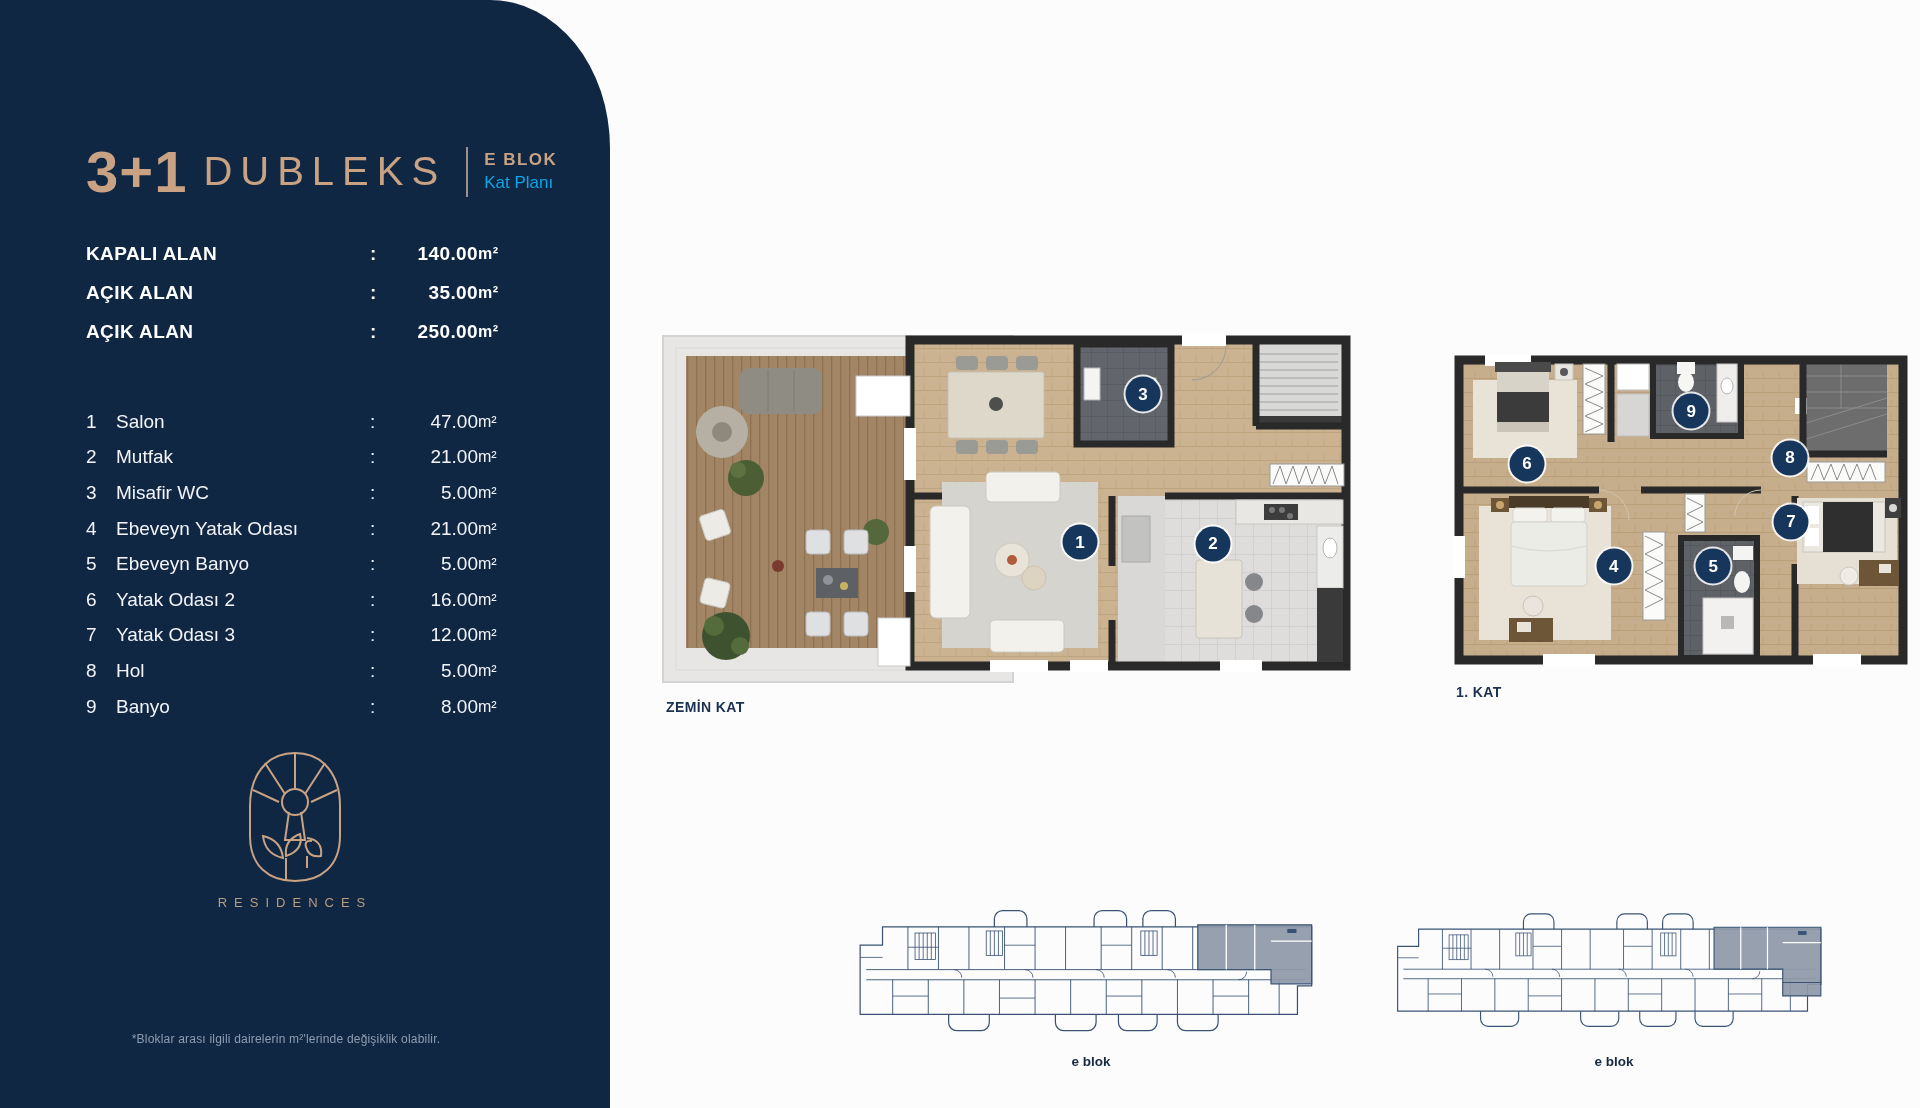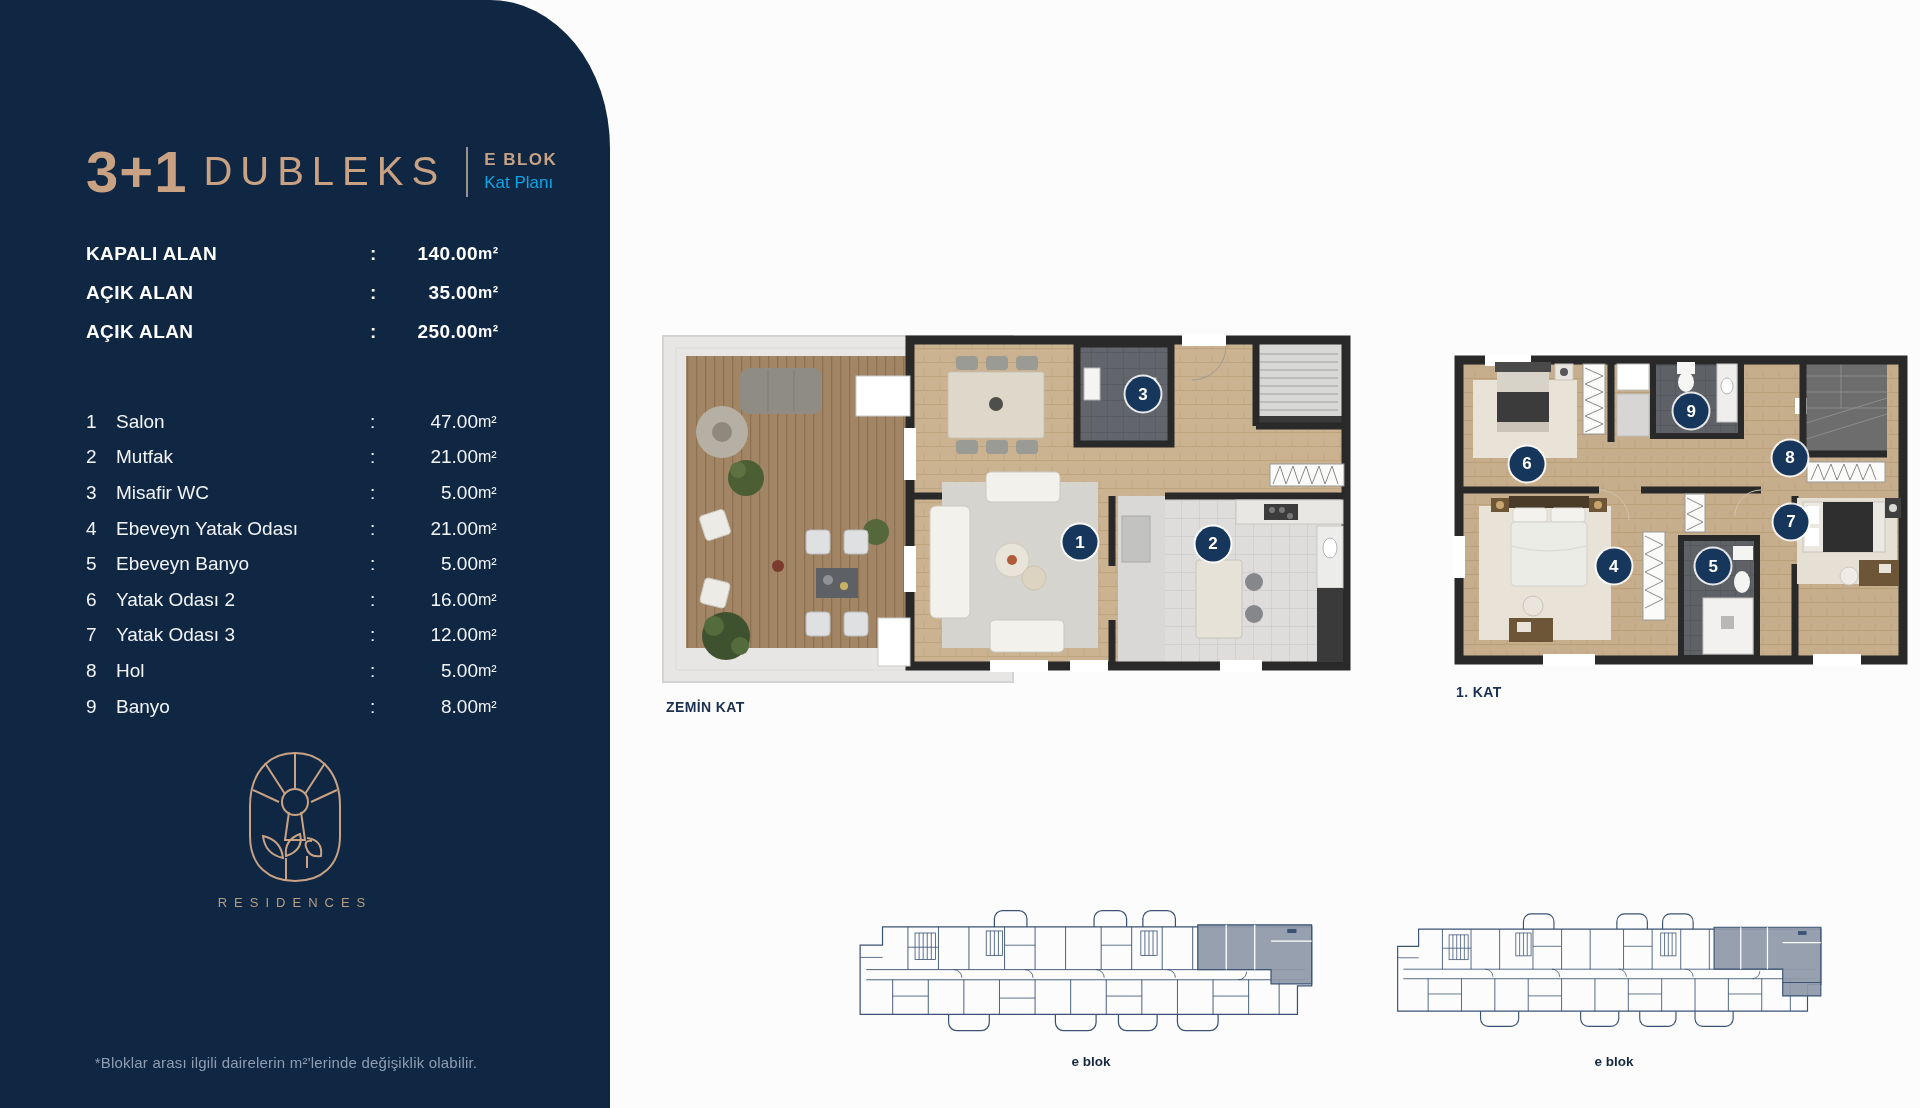--- a/index.html
+++ b/index.html
@@ -32,21 +32,21 @@
   .value { width:88px; text-align:right; font-variant-numeric:tabular-nums; }
   .area-row .value { font-weight:700; }
   .unit { width:44px; font-size:16px; }
 
   .logo { position:absolute; left:75px; top:750px; width:440px; text-align:center; }
   .logo svg { display:block; margin:0 auto; }
   .brand-name { font-size:37px; letter-spacing:9px; margin-top:16px; color:#c9a887; font-weight:400; white-space:nowrap; }
   .brand-sub { font-size:13px; letter-spacing:7px; margin-top:11px; color:#b79d82; }
 
   .footnote { position:absolute; left:0; top:1032px; width:572px; text-align:center;
-              font-size:15px; color:#8f9db2; letter-spacing:.2px;margin-top:22px; }
+              font-size:12px; color:#8f9db2; letter-spacing:.2px; }
 
   
   .plan { position:absolute; }
   .plan-label { position:absolute; color:#1b3050; font-weight:700; font-size:14px; letter-spacing:.4px; }
   .block-caption { position:absolute; text-align:center; font-size:13.5px; font-weight:700; color:#16293f; }
   .marker {
     position:absolute; width:35px; height:35px; border-radius:50%;
     background:#17365c; color:#fff; display:flex; align-items:center; justify-content:center;
     font-size:17px; font-weight:700; transform:translate(-50%,-50%);
     box-shadow:0 0 0 2px rgba(255,255,255,.85);

